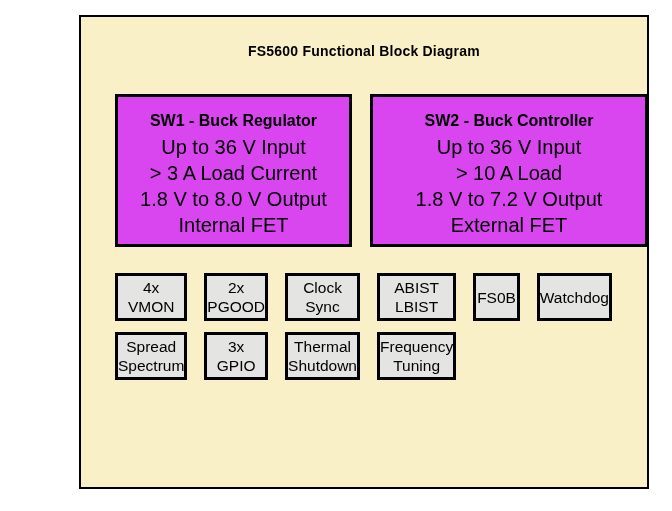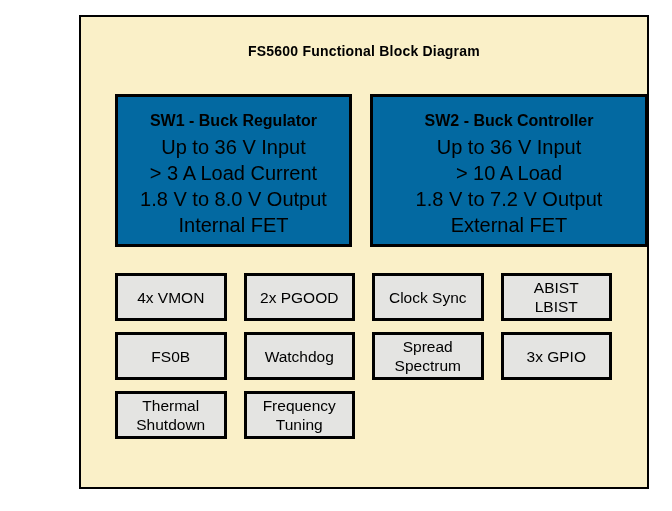--- a/index.html
+++ b/index.html
@@ -37,21 +37,21 @@
   .feature-row {
     position: absolute;
     top: 77px;
     left: 34px;
     display: flex;
     gap: 18px;
   }
   .feature-box {
     box-sizing: border-box;
     border: 3px solid #000000;
-    background: #0369a1;
+    background: #d946ef;
     height: 153px;
     text-align: center;
     padding-top: 11px;
   }
   .feature-box.sw1 { width: 237px; }
   .feature-box.sw2 { width: 278px; }
   .feature-heading {
     font-size: 16px;
     font-weight: bold;
     line-height: 26px;
@@ -59,21 +59,21 @@
   .feature-line {
     font-size: 20px;
     line-height: 26px;
   }
   .function-grid {
     position: absolute;
     top: 256px;
     left: 34px;
     width: 497px;
     display: grid;
-    grid-template-columns: repeat(4, 1fr);
+    grid-template-columns: repeat(6, 1fr);
     column-gap: 17px;
     row-gap: 11px;
   }
   .function-cell {
     box-sizing: border-box;
     border: 3px solid #000000;
     background: #e4e4e2;
     height: 48px;
     display: flex;
     align-items: center;

